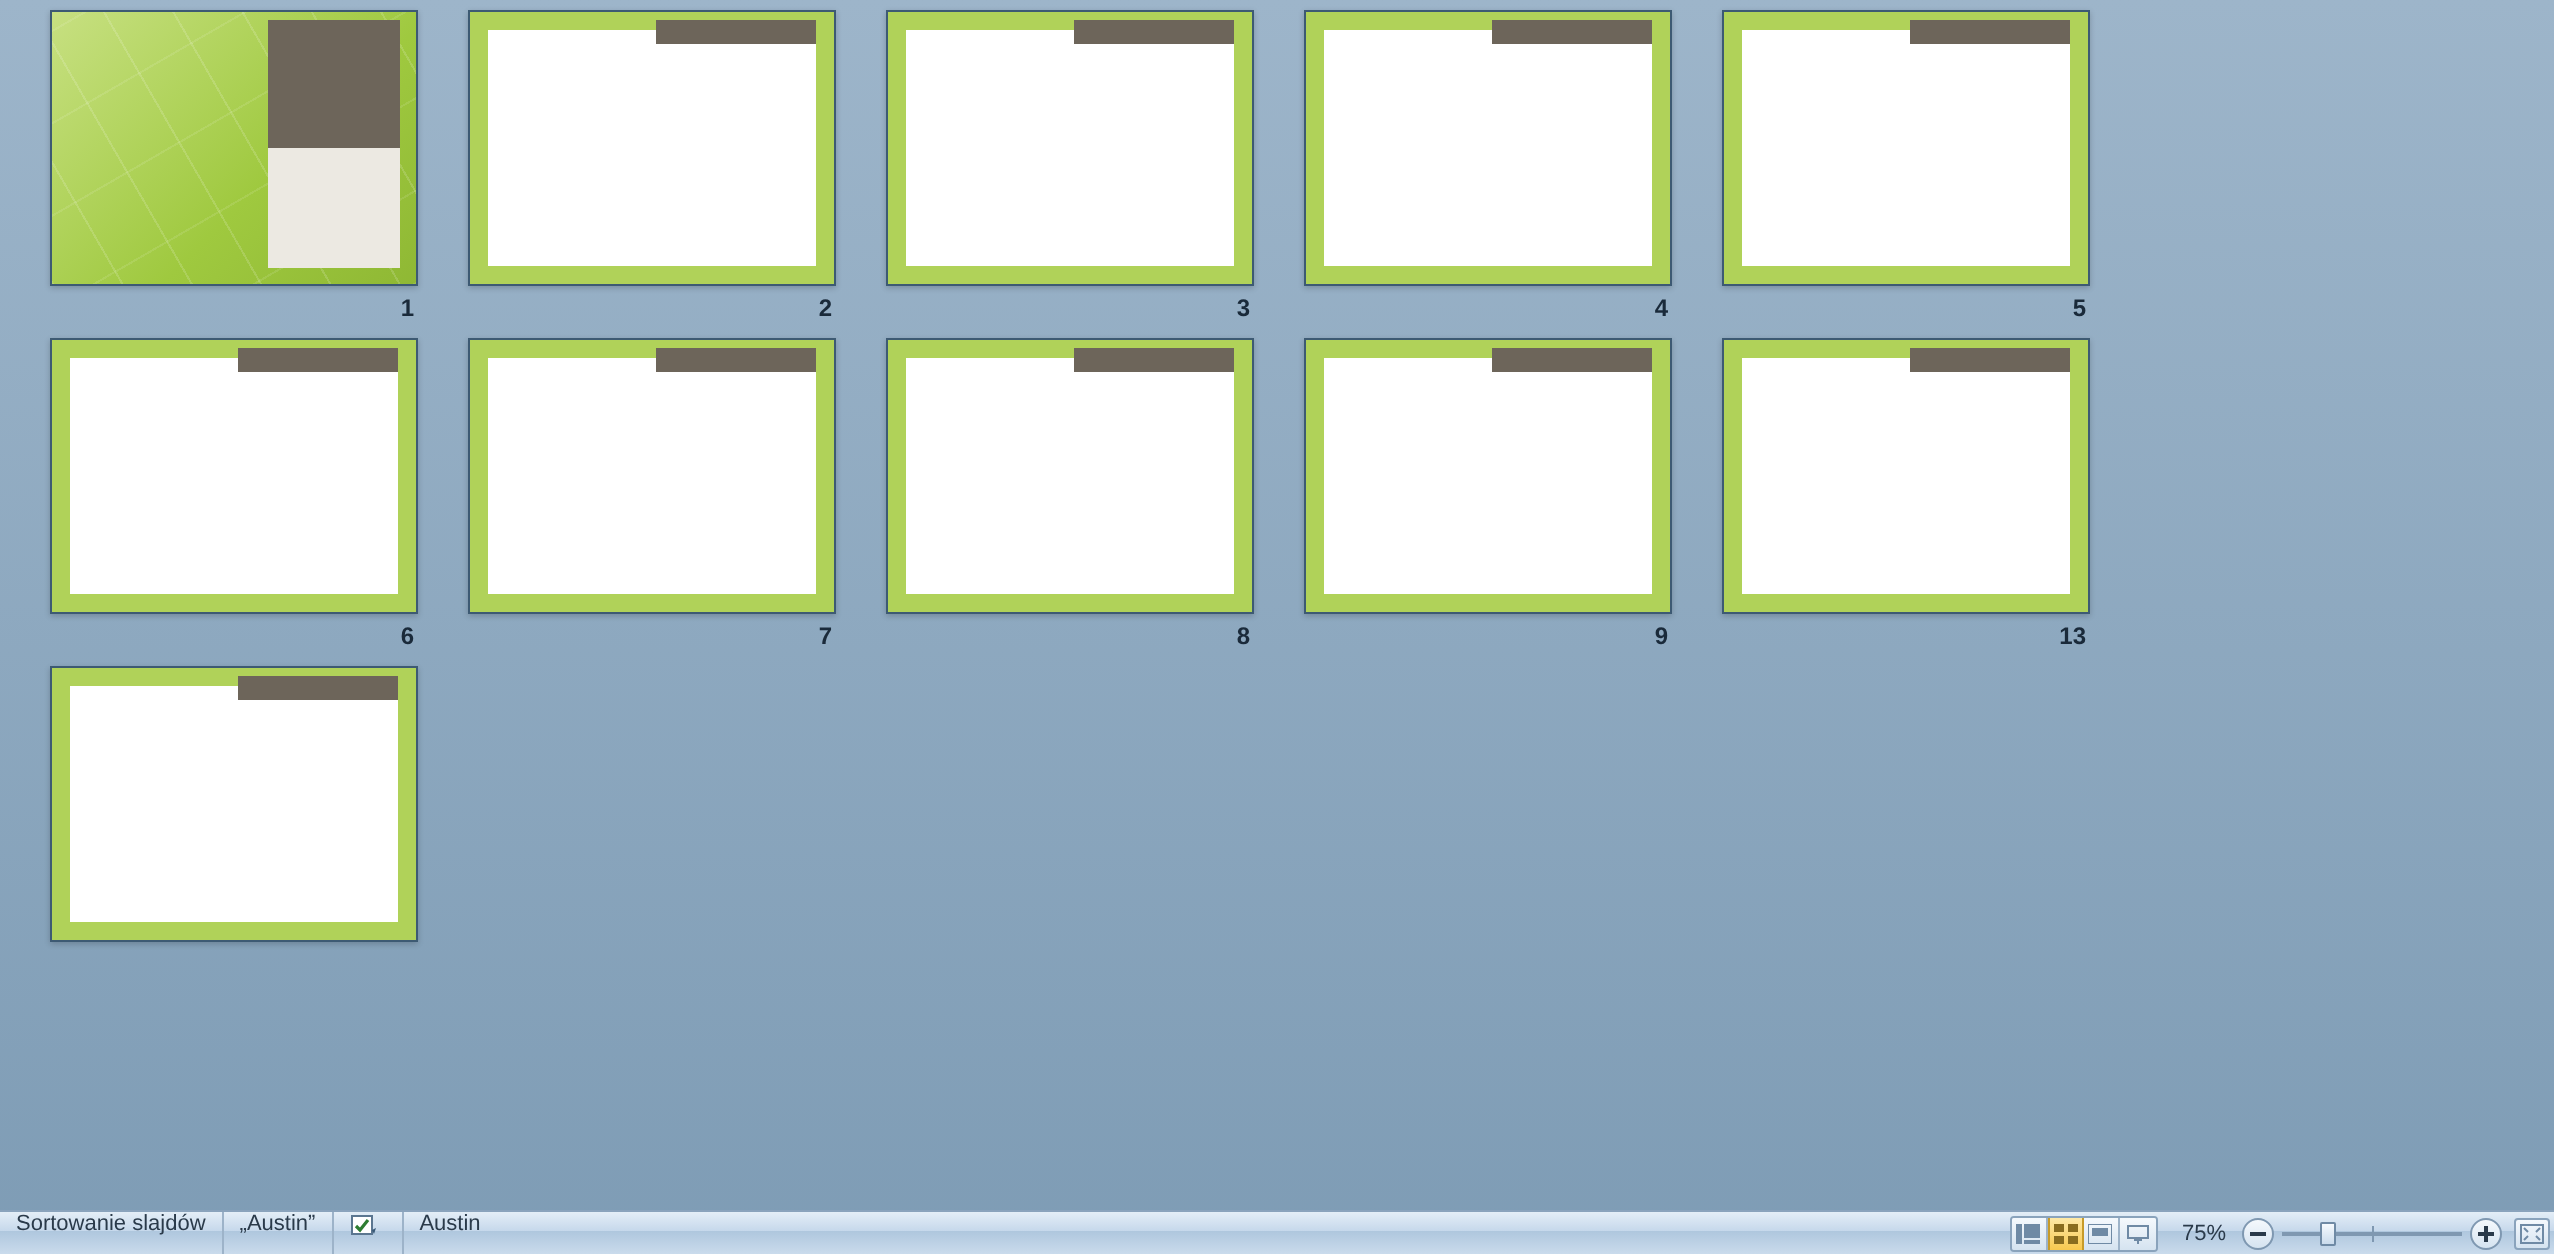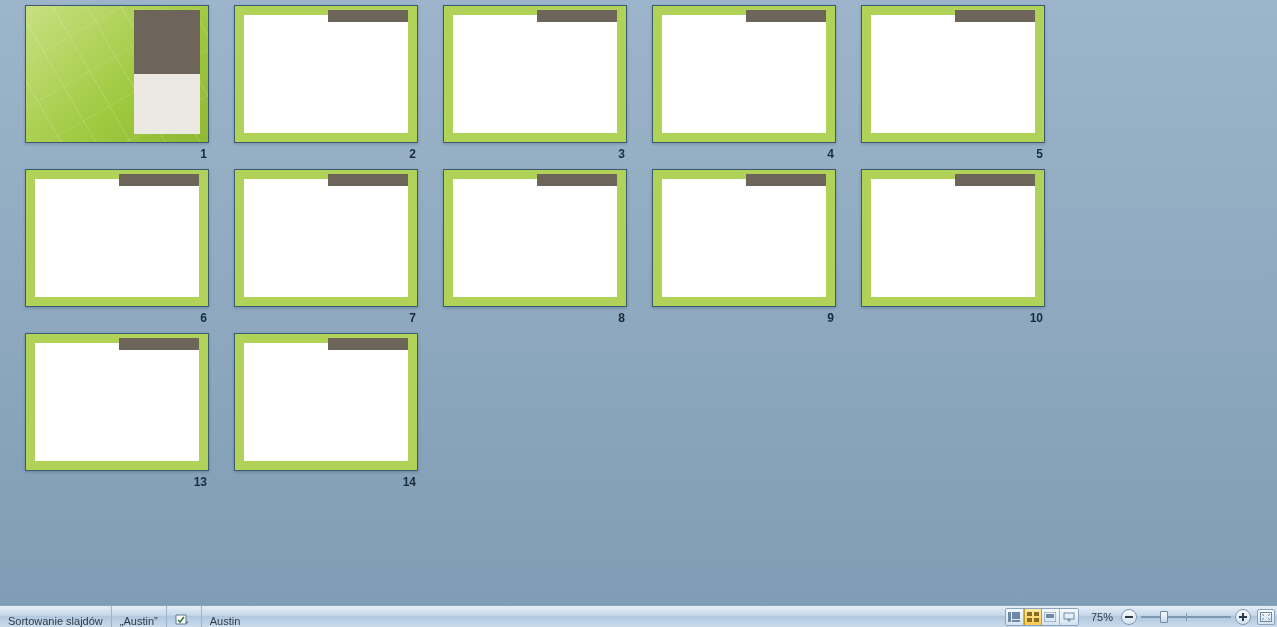--- a/index.html
+++ b/index.html
@@ -112,21 +112,21 @@
   }
   .status-left {
     display: flex;
     align-items: center;
     height: 100%;
   }
   .status-item {
     padding: 0 8px;
     height: 100%;
     display: flex;
-    align-items: flex-end;
+    align-items: flex-start;
     border-right: 1px solid #9db3c9;
   }
   .status-item.check svg { margin-right: 4px; }
   .status-right {
     margin-left: auto;
     display: flex;
     align-items: center;
     height: 100%;
     padding-right: 2px;
   }
@@ -262,35 +262,27 @@
           <div class="inner"></div>
           <div class="titlebar"></div>
         </div>
         <div class="num">9</div>
       </div>
       <div class="cell">
         <div class="thumb">
           <div class="inner"></div>
           <div class="titlebar"></div>
         </div>
-        <div class="num">10</div>
-      </div>
-      <div class="cell">
-        <div class="thumb">
-          <div class="inner"></div>
-          <div class="titlebar"></div>
-        </div>
         <div class="num">13</div>
       </div>
       <div class="cell">
         <div class="thumb">
           <div class="inner"></div>
           <div class="titlebar"></div>
         </div>
-        <div class="num">14</div>
       </div>
     </div>
 </div>
 
 <div class="statusbar">
   <div class="status-left">
     <div class="status-item">
       <span>Sortowanie slajdów</span>
     </div>
     <div class="status-item">

